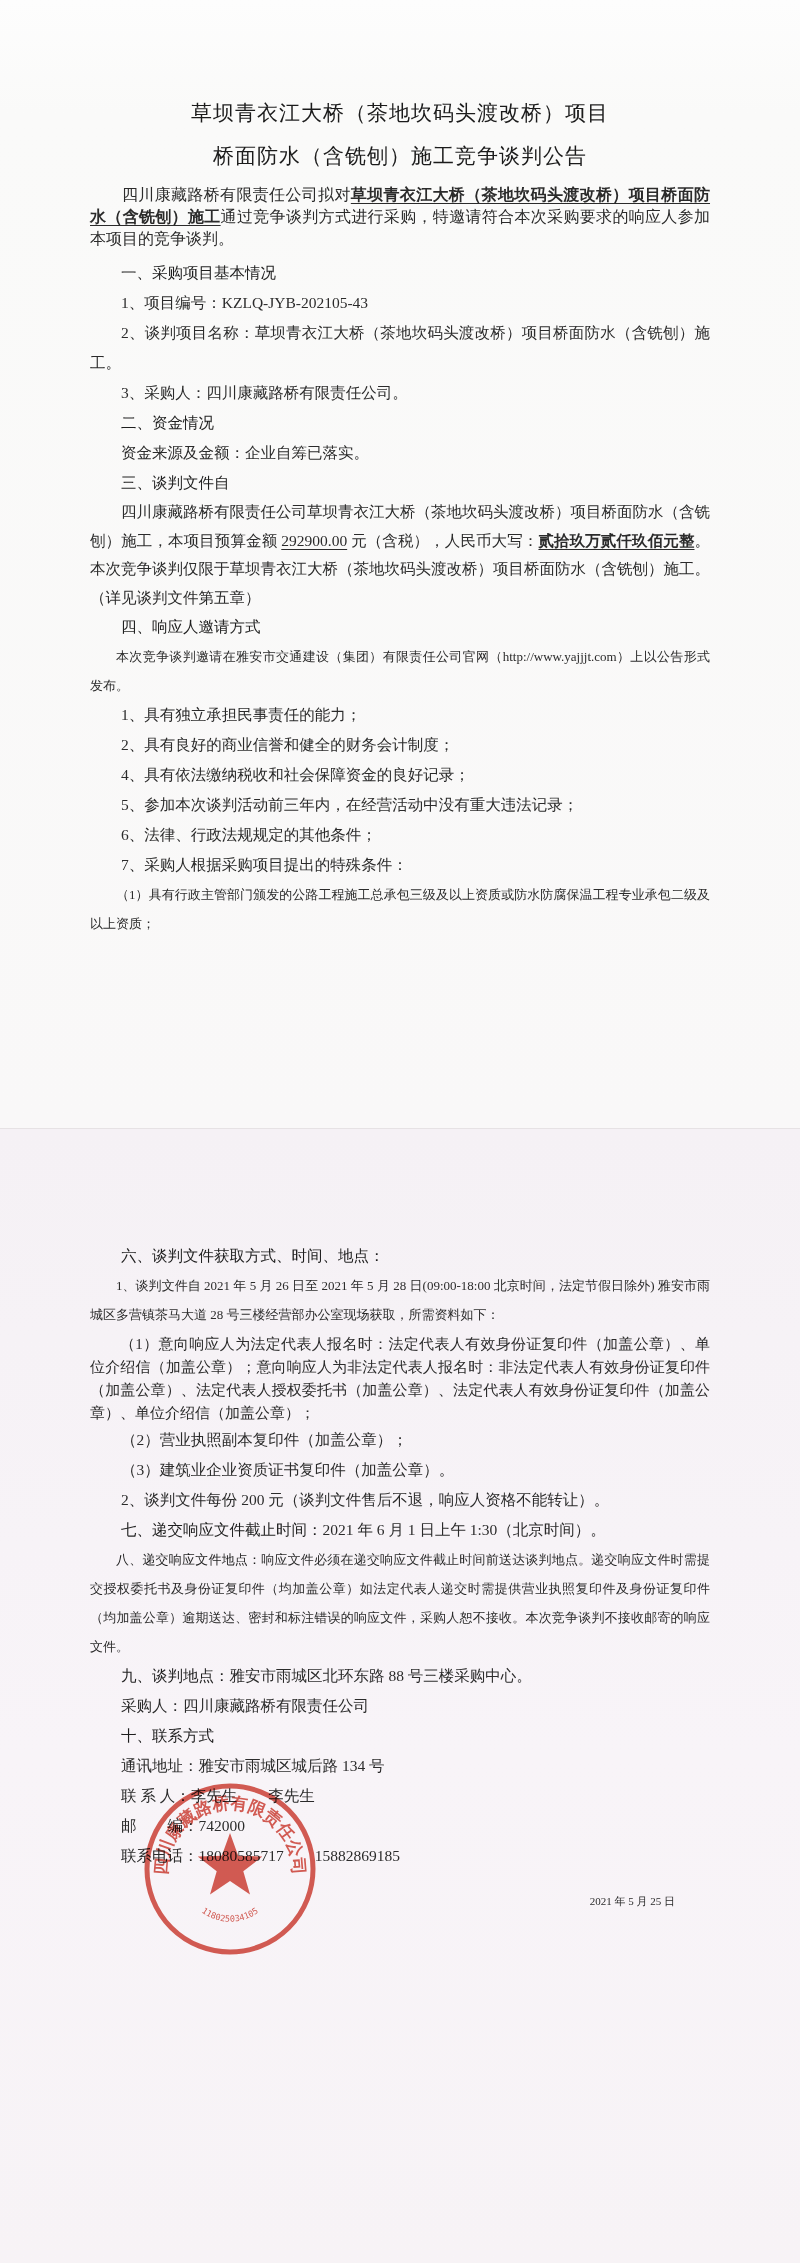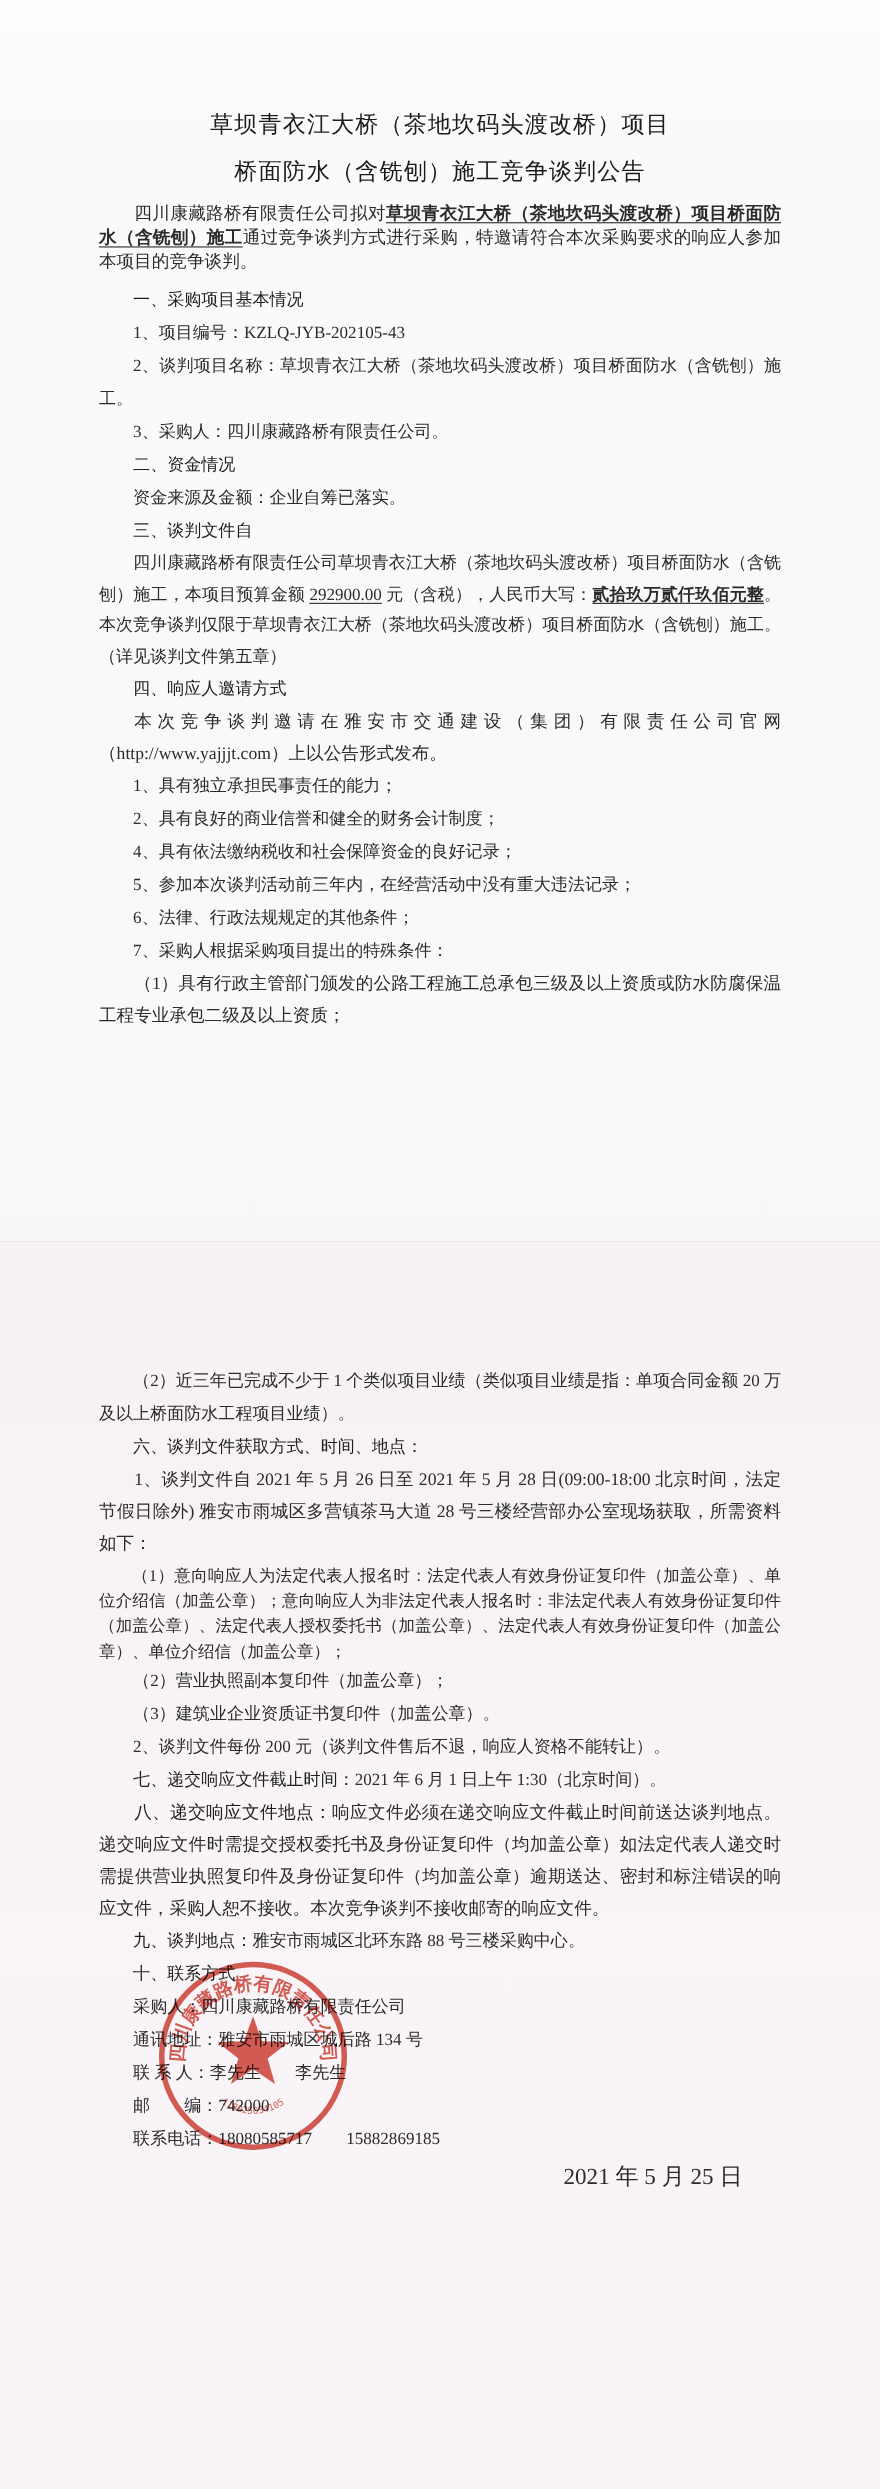--- a/index.html
+++ b/index.html
@@ -26,27 +26,27 @@
     text-align:center; font-weight:normal; font-size:21px; line-height:30px;
     color:#1b1b1b; letter-spacing:1px;
   }
   .title-gap { margin-top:13px; }
   .intro {
     margin-top:13px; font-size:16px; line-height:22px;
     text-indent:2em; text-align:justify;
   }
   .b30 { font-size:15.5px; line-height:30px; text-indent:2em; text-align:justify; }
   .s3para { font-size:15.5px; line-height:28.5px; text-indent:2em; text-align:justify; }
-  .s8para { font-size:16px; line-height:29px; text-indent:2em; text-align:justify; }
+  .s8para { font-size:13px; line-height:29px; text-indent:2em; text-align:justify; }
   .sub { font-size:15px; line-height:23px; text-indent:2em; text-align:justify; margin-top:4px; }
   .head { font-weight:normal; color:#1e1e1e; }
   .mt8 { margin-top:8px; }
   .uline { text-decoration:underline; text-underline-offset:3px; }
   .embold { font-weight:bold; text-decoration:underline; text-underline-offset:3px; }
-  .date-line { font-size:21px; line-height:30px; text-align:right; padding-right:35px; margin-top:3px; }
+  .date-line { font-size:11px; line-height:30px; text-align:right; padding-right:35px; margin-top:15px; }
   .seal {
     position:absolute; left:140px; top:650px; width:180px; height:180px;
     opacity:0.82; mix-blend-mode:multiply; pointer-events:none;
   }
   .seal svg { display:block; }
 </style>
 </head>
 <body>
 
 <div class="page" id="page1">
@@ -74,37 +74,36 @@
     <p class="b30">4、具有依法缴纳税收和社会保障资金的良好记录；</p>
     <p class="b30">5、参加本次谈判活动前三年内，在经营活动中没有重大违法记录；</p>
     <p class="b30">6、法律、行政法规规定的其他条件；</p>
     <p class="b30">7、采购人根据采购项目提出的特殊条件：</p>
     <p class="s8para">（1）具有行政主管部门颁发的公路工程施工总承包三级及以上资质或防水防腐保温工程专业承包二级及以上资质；</p>
   </div>
 </div>
 
 <div class="page" id="page2">
   <div class="inner">
-    <p class="b30">（2）近三年已完成不少于 1 个类似项目业绩（类似项目业绩是指：单项合同金额 20 万及以上桥面防水工程项目业绩）。</p>
 
     <p class="b30 head">六、谈判文件获取方式、时间、地点：</p>
     <p class="s8para">1、谈判文件自 2021 年 5 月 26 日至 2021 年 5 月 28 日(09:00-18:00 北京时间，法定节假日除外) 雅安市雨城区多营镇茶马大道 28 号三楼经营部办公室现场获取，所需资料如下：</p>
     <p class="sub">（1）意向响应人为法定代表人报名时：法定代表人有效身份证复印件（加盖公章）、单位介绍信（加盖公章）；意向响应人为非法定代表人报名时：非法定代表人有效身份证复印件（加盖公章）、法定代表人授权委托书（加盖公章）、法定代表人有效身份证复印件（加盖公章）、单位介绍信（加盖公章）；</p>
     <p class="b30">（2）营业执照副本复印件（加盖公章）；</p>
     <p class="b30">（3）建筑业企业资质证书复印件（加盖公章）。</p>
     <p class="b30">2、谈判文件每份 200 元（谈判文件售后不退，响应人资格不能转让）。</p>
 
     <p class="b30"><span class="head">七、递交响应文件截止时间：</span><span>2021 年 6 月 1 日上午 1:30（北京时间）。</span></p>
 
     <p class="s8para"><span class="head">八、递交响应文件地点：</span><span>响应文件必须在递交响应文件截止时间前送达谈判地点。递交响应文件时需提交授权委托书及身份证复印件（均加盖公章）如法定代表人递交时需提供营业执照复印件及身份证复印件（均加盖公章）逾期送达、密封和标注错误的响应文件，采购人恕不接收。本次竞争谈判不接收邮寄的响应文件。</span></p>
 
     <p class="b30"><span class="head">九、谈判地点：</span><span>雅安市雨城区北环东路 88 号三楼采购中心。</span></p>
 
+    <p class="b30">采购人：四川康藏路桥有限责任公司</p>
     <p class="b30 head">十、联系方式</p>
-    <p class="b30">采购人：四川康藏路桥有限责任公司</p>
     <p class="b30">通讯地址：雅安市雨城区城后路 134 号</p>
     <p class="b30">联 系 人：李先生　　李先生</p>
     <p class="b30">邮　　编：742000</p>
     <p class="b30">联系电话：18080585717　　15882869185</p>
     <p class="date-line">2021 年 5 月 25 日</p>
   </div>
 
   <div class="seal">
     <svg width="180" height="180" viewBox="0 0 180 180">
       <circle cx="90" cy="90" r="83" fill="none" stroke="#cf3a2e" stroke-width="5"></circle>

